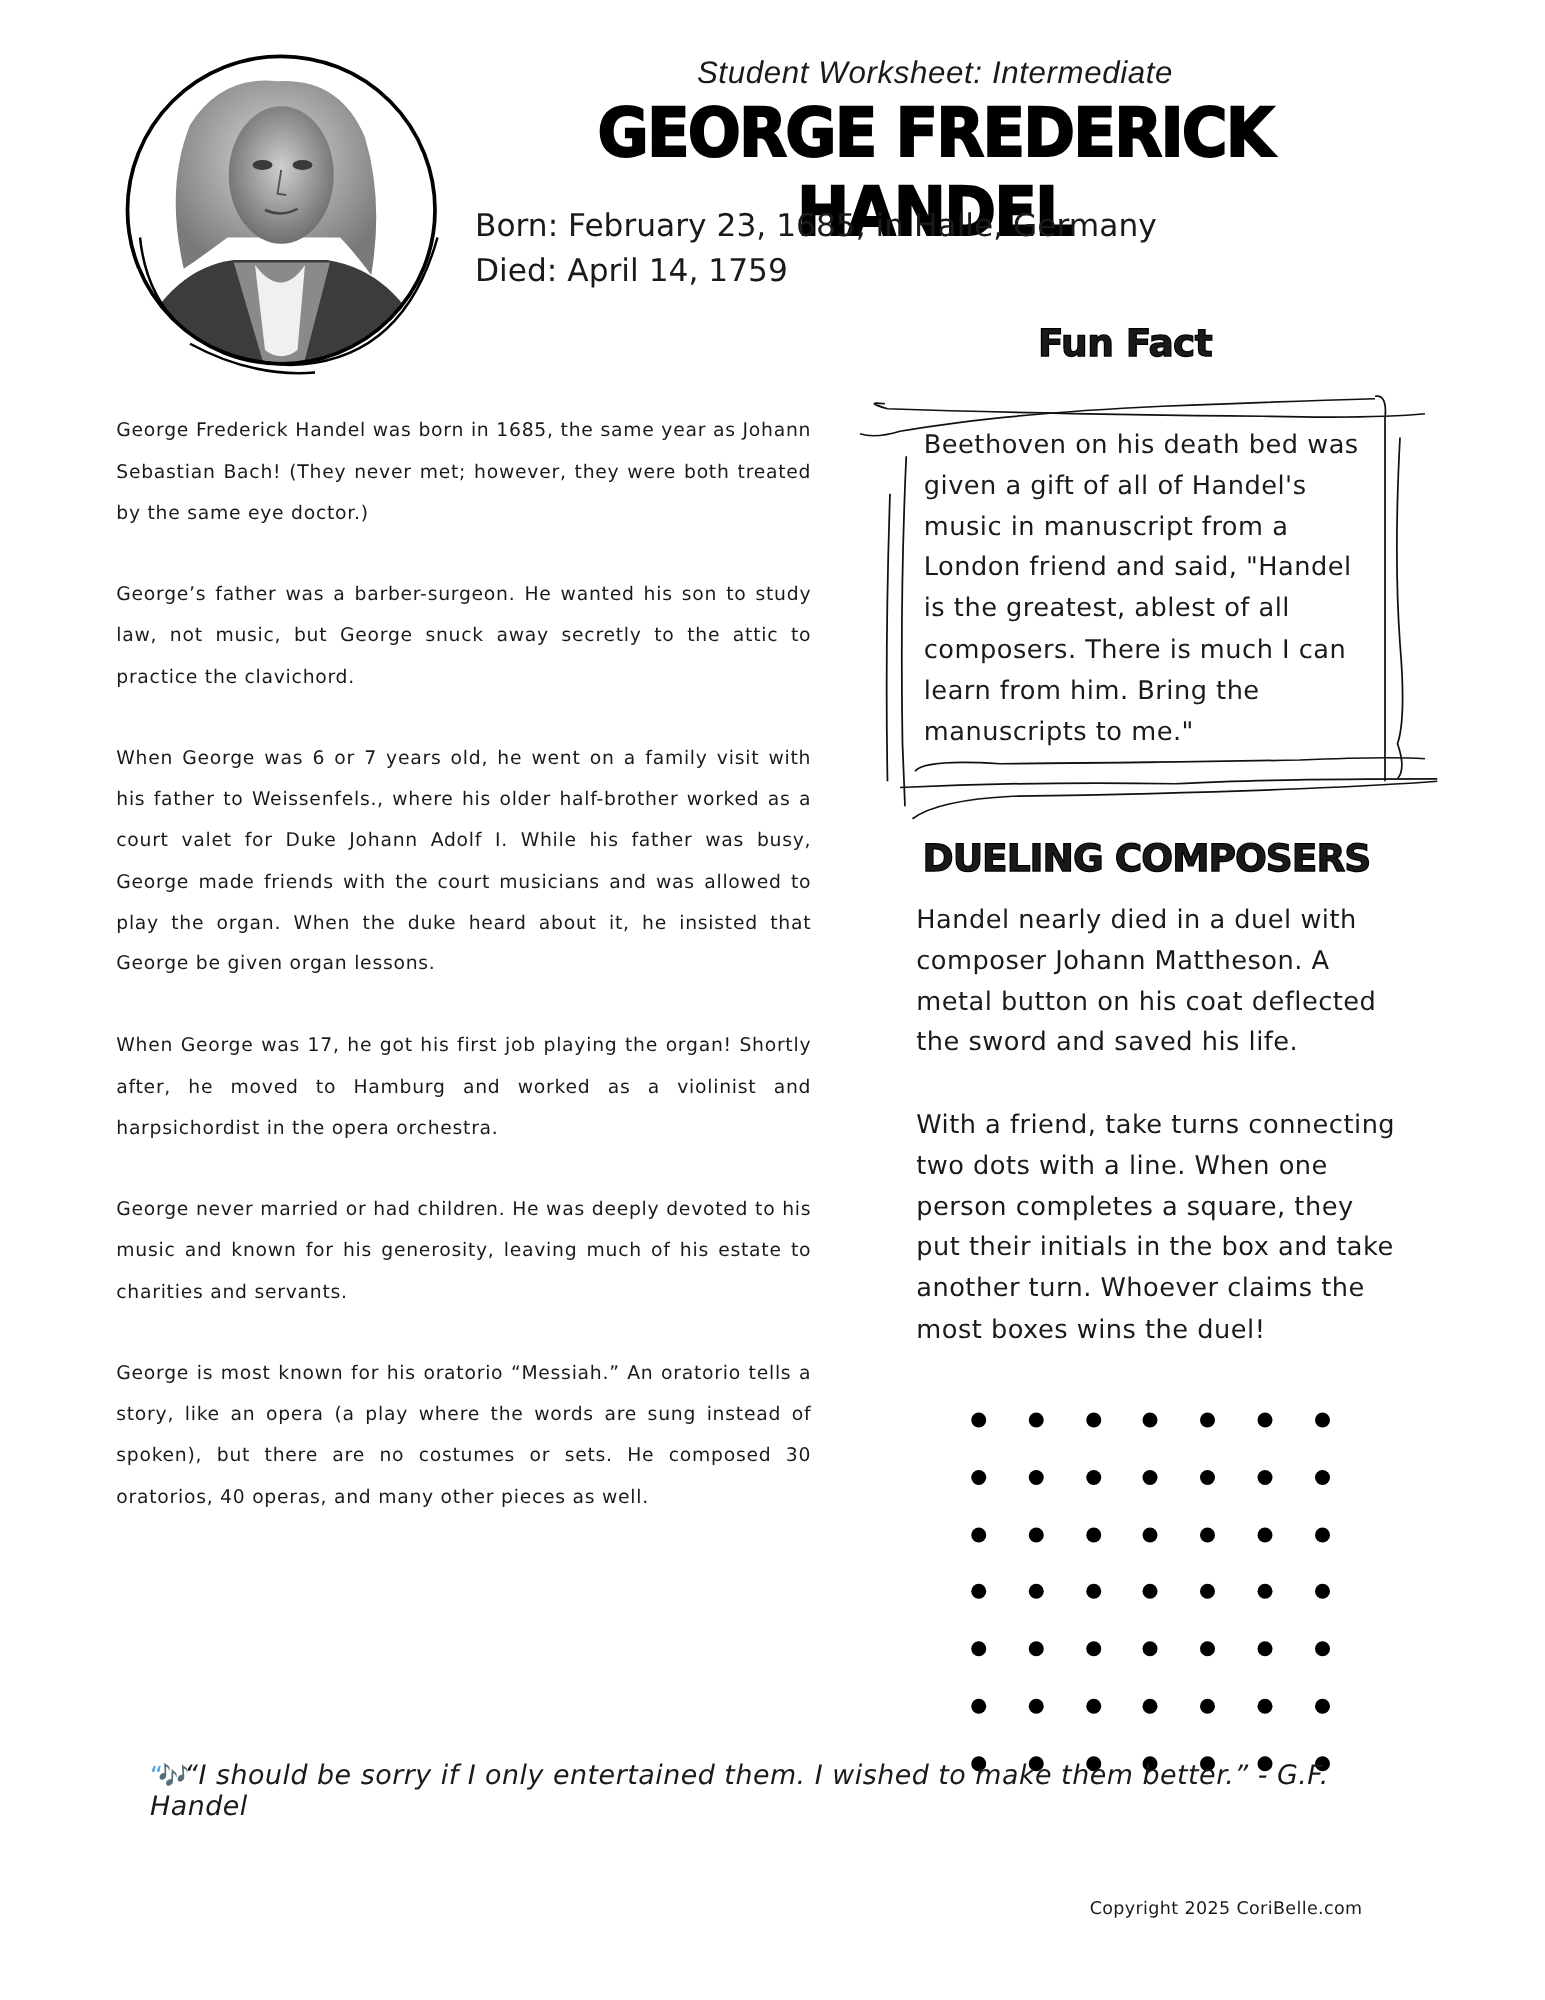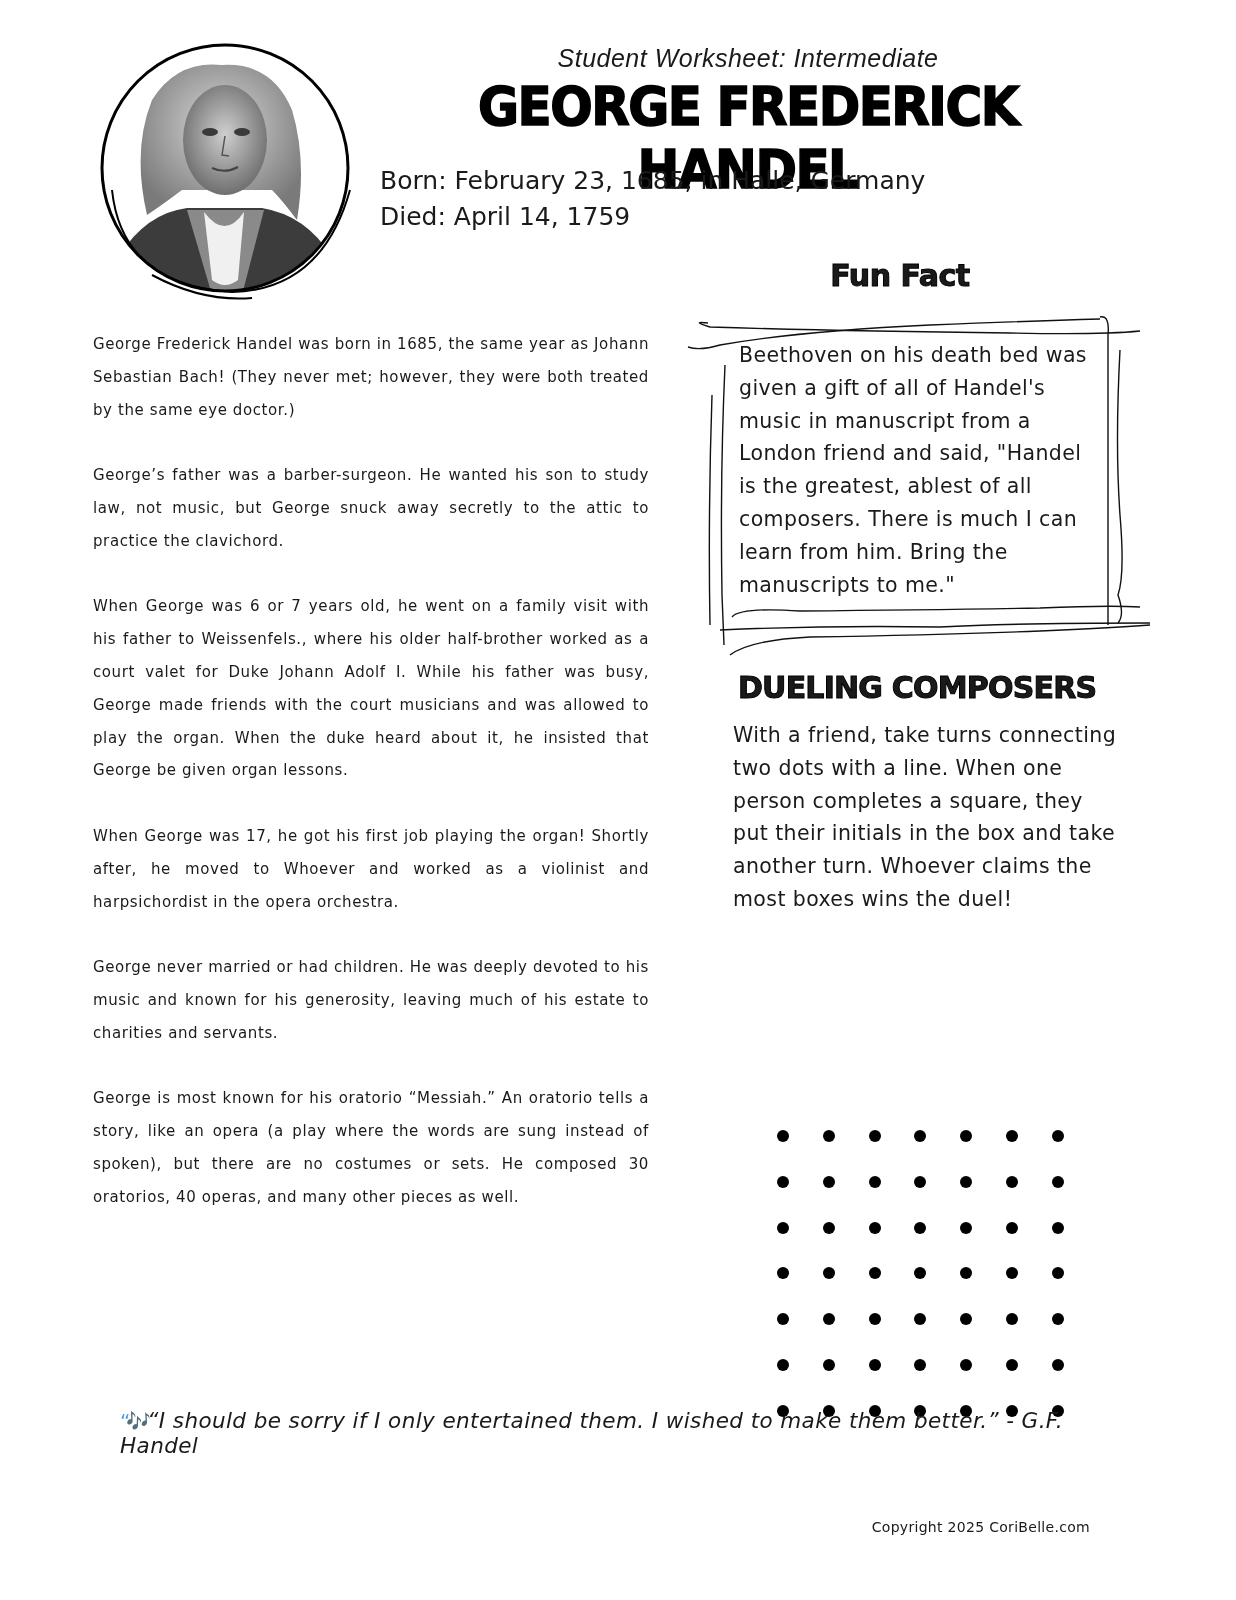--- a/index.html
+++ b/index.html
@@ -80,21 +80,21 @@
 <div class="abs title">GEORGE FREDERICK HANDEL</div>
 <div class="abs born">
   <div>Born: February 23, 1685, in Halle, Germany</div>
   <div>Died: April 14, 1759</div>
 </div>
 
 <div class="abs maincol">
   <p>George Frederick Handel was born in 1685, the same year as Johann Sebastian Bach! (They never met; however, they were both treated by the same eye doctor.)</p>
   <p>George’s father was a barber-surgeon. He wanted his son to study law, not music, but George snuck away secretly to the attic to practice the clavichord.</p>
   <p>When George was 6 or 7 years old, he went on a family visit with his father to Weissenfels., where his older half-brother worked as a court valet for Duke Johann Adolf I. While his father was busy, George made friends with the court musicians and was allowed to play the organ. When the duke heard about it, he insisted that George be given organ lessons.</p>
-  <p>When George was 17, he got his first job playing the organ! Shortly after, he moved to Whoever and worked as a violinist and harpsichordist in the opera orchestra.</p>
+  <p>When George was 17, he got his first job playing the organ! Shortly after, he moved to Hamburg and worked as a violinist and harpsichordist in the opera orchestra.</p>
   <p>George never married or had children. He was deeply devoted to his music and known for his generosity, leaving much of his estate to charities and servants.</p>
   <p>George is most known for his oratorio “Messiah.” An oratorio tells a story, like an opera (a play where the words are sung instead of spoken), but there are no costumes or sets. He composed 30 oratorios, 40 operas, and many other pieces as well.</p>
 </div>
 
 <div class="abs h-fun">Fun Fact</div>
 <svg class="abs funbox-svg" viewBox="0 0 470 370">
   <g fill="none" stroke="#111" stroke-width="1.4">
     <path d="M28 28 Q10 26 30 32 Q150 36 330 38 Q420 40 460 36"></path>
     <path d="M8 52 Q20 56 40 50 Q120 36 250 30 Q350 26 420 24"></path>
     <path d="M420 22 Q430 20 428 40 L428 330"></path>
@@ -103,20 +103,21 @@
     <path d="M32 100 Q28 220 30 330"></path>
     <path d="M40 335 Q150 330 260 332 Q330 328 470 328"></path>
     <path d="M52 322 Q60 312 120 316 Q250 315 360 313 Q430 310 460 312"></path>
     <path d="M50 360 Q70 345 130 342 Q260 340 360 336 Q430 333 470 330"></path>
   </g>
 </svg>
 <div class="abs funtext">Beethoven on his death bed was given a gift of all of Handel's music in manuscript from a London friend and said, "Handel is the greatest, ablest of all composers. There is much I can learn from him. Bring the manuscripts to me."</div>
 
 <div class="abs h-duel">DUELING COMPOSERS</div>
 <div class="abs dueltext">
+  <p>Handel nearly died in a duel with composer Johann Mattheson. A metal button on his coat deflected the sword and saved his life.</p>
   <p>With a friend, take turns connecting two dots with a line. When one person completes a square, they put their initials in the box and take another turn. Whoever claims the most boxes wins the duel!</p>
 </div>
 
 <div class="abs dots" id="dotgrid">
     <div class="dot" style="left: 7px; top: 7px;"></div>
     <div class="dot" style="left: 52.8px; top: 7px;"></div>
     <div class="dot" style="left: 98.6px; top: 7px;"></div>
     <div class="dot" style="left: 144.4px; top: 7px;"></div>
     <div class="dot" style="left: 190.2px; top: 7px;"></div>
     <div class="dot" style="left: 236px; top: 7px;"></div>

